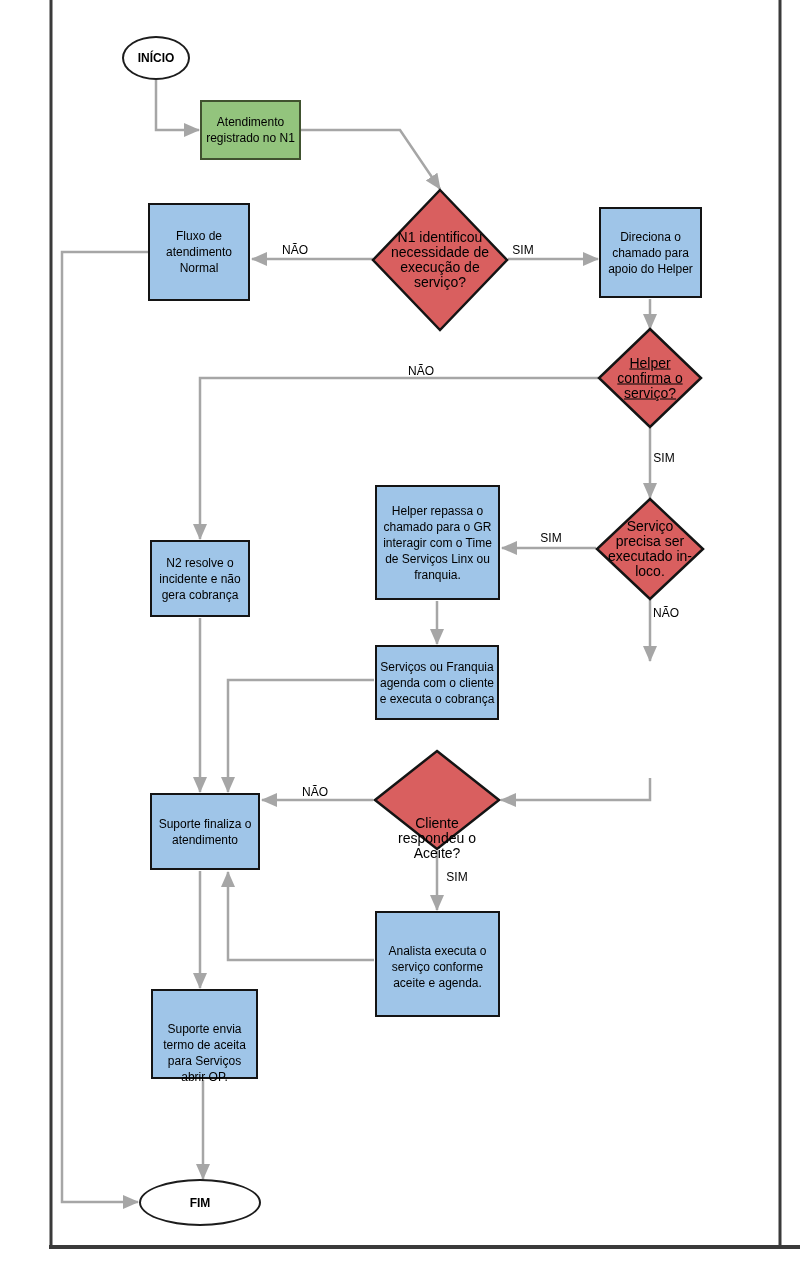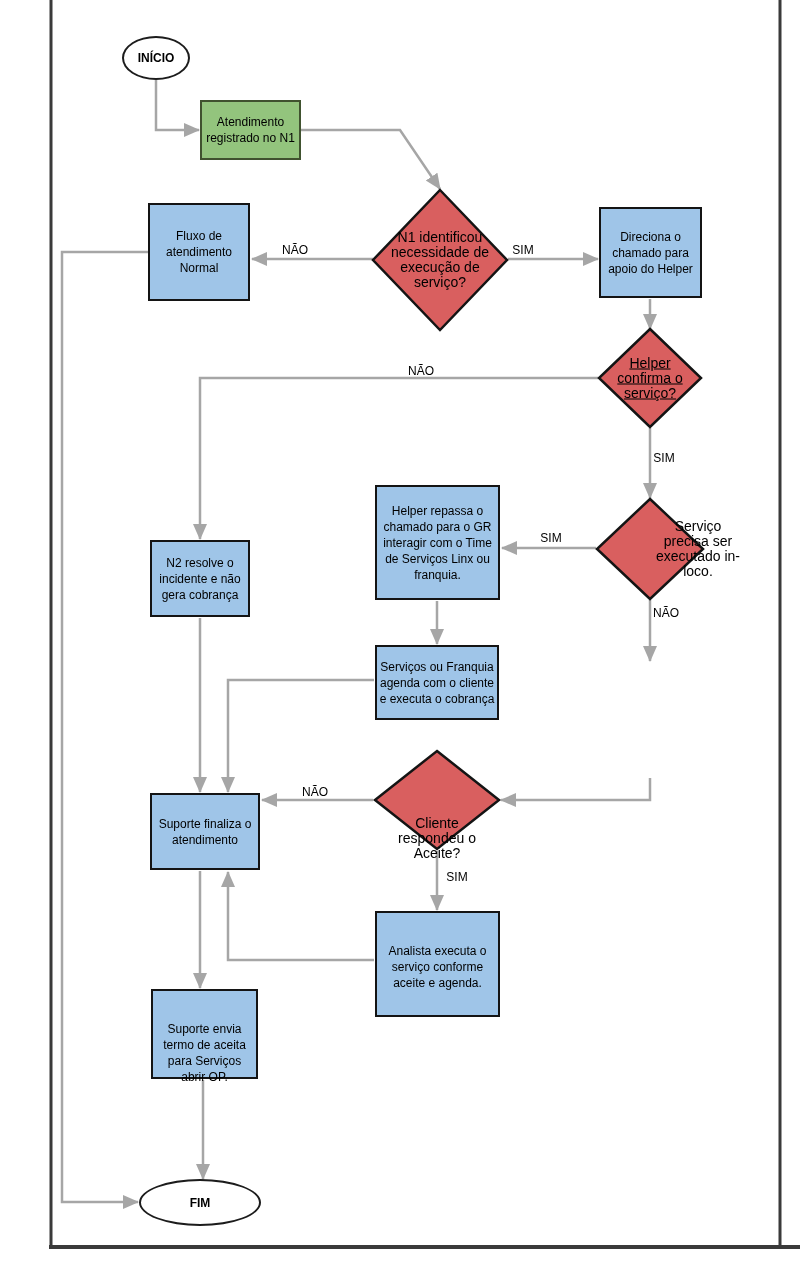--- a/index.html
+++ b/index.html
@@ -93,21 +93,21 @@
   </div>
   <div class="node blue top-align" style="left:375px;top:911px;width:125px;height:106px;">
     <span>Analista executa o serviço conforme aceite e agenda.</span>
   </div>
   <div class="node blue top-align" style="left:151px;top:989px;width:107px;height:90px;text-align:center;">
     <span>Suporte envia termo de aceita para Serviços abrir OP.</span>
   </div>
 
   <div class="dtext" style="left:440px;top:260px;width:110px;">N1 identificou necessidade de execução de serviço?</div>
   <div class="dtext" style="left:650px;top:378px;width:86px;text-decoration:underline;">Helper confirma o serviço?</div>
-  <div class="dtext" style="left:650px;top:549px;width:92px;margin-left:48px;">Serviço precisa ser executado in-loco.</div>
+  <div class="dtext" style="left:650px;top:549px;width:92px;">Serviço precisa ser executado in-loco.</div>
   <div class="dtext" style="left:437px;top:800px;width:100px;margin-top:38px;">Cliente respondeu o Aceite?</div>
 
   <div class="elabel" style="left:523px;top:250px;">SIM</div>
   <div class="elabel" style="left:295px;top:250px;">NÃO</div>
   <div class="elabel" style="left:421px;top:371px;">NÃO</div>
   <div class="elabel" style="left:664px;top:458px;">SIM</div>
   <div class="elabel" style="left:551px;top:538px;">SIM</div>
   <div class="elabel" style="left:666px;top:613px;">NÃO</div>
   <div class="elabel" style="left:315px;top:792px;">NÃO</div>
   <div class="elabel" style="left:457px;top:877px;">SIM</div>

